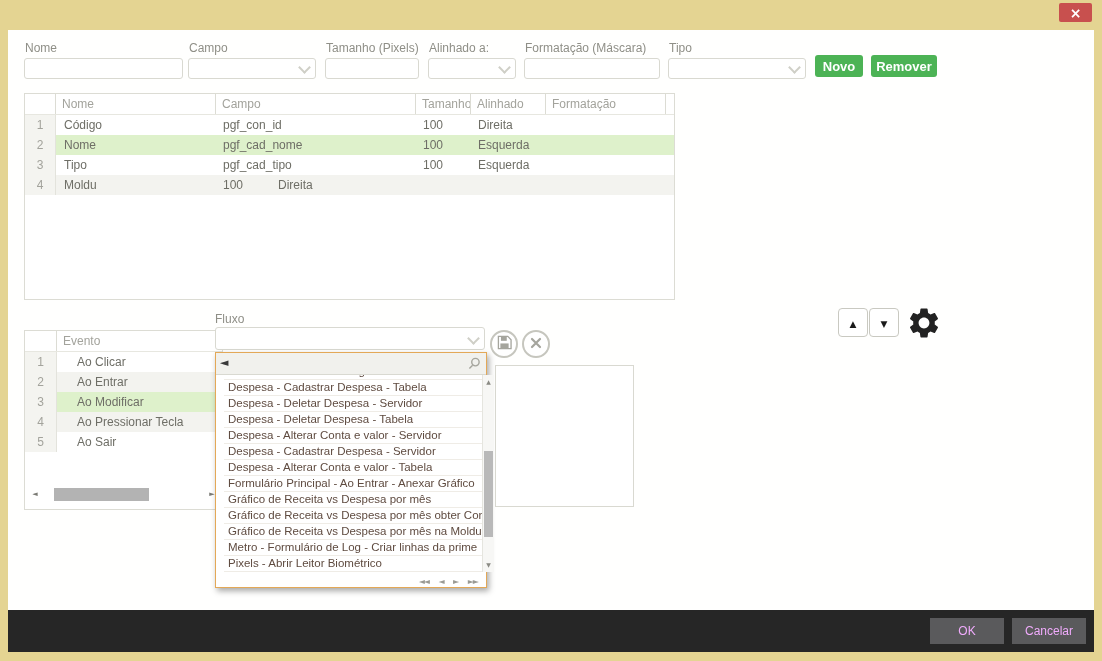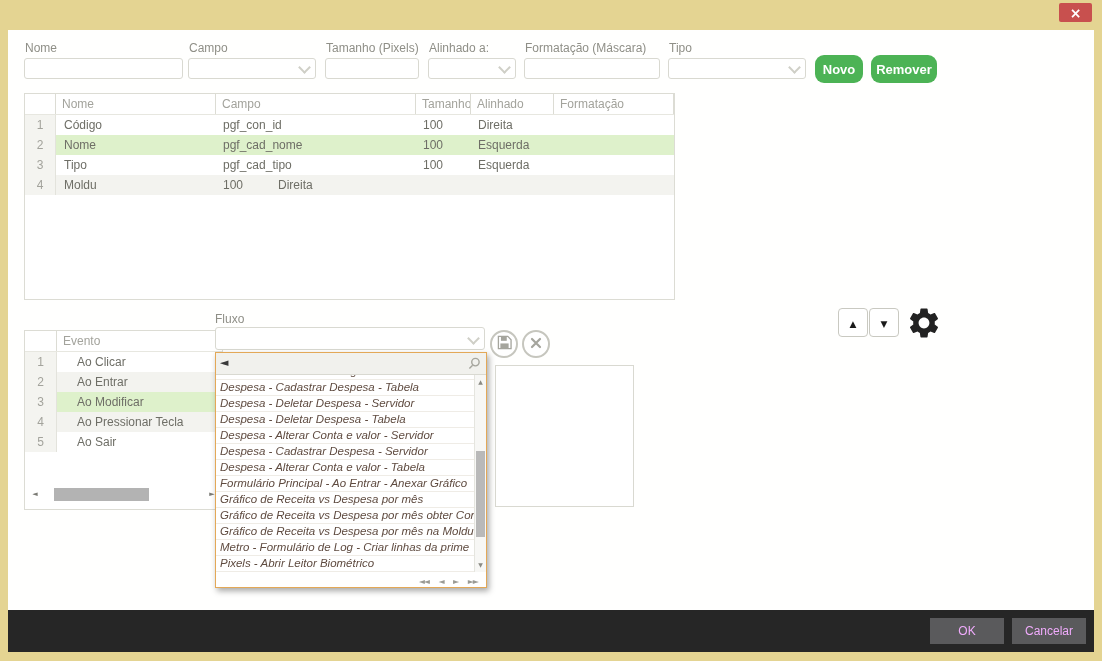--- a/index.html
+++ b/index.html
@@ -19,33 +19,33 @@
   .fld label { display:block; font-size:12px; color:#8f8f87; margin:0 0 3px 1px; white-space:nowrap; }
   .tb { box-sizing:border-box; width:100%; height:21px; border:1px solid #d9d9d1; border-radius:3px;
         background:#fff; padding:0 5px; font-size:12px; color:#555; outline:none; display:block;
         font-family:inherit; }
   .combo { box-sizing:border-box; height:21px; border:1px solid #d9d9d1; border-radius:3px;
            background:#fff; position:relative; cursor:pointer; }
   .chev { position:absolute; right:7px; top:4px; width:9px; height:9px; }
   .chev::before { content:""; position:absolute; left:1px; top:0; width:7px; height:7px;
                   border-right:2px solid #cfcfc7; border-bottom:2px solid #cfcfc7;
                   transform:rotate(45deg); }
-  .green-btn { position:absolute; top:25px; height:28px; background:#4cb355; color:#fff;
-               font-weight:bold; font-size:13px; border:0; border-radius:9px; padding:0;
+  .green-btn { position:absolute; top:25px; height:22px; background:#4cb355; color:#fff;
+               font-weight:bold; font-size:13px; border:0; border-radius:3px; padding:0;
                font-family:inherit; cursor:pointer; }
 
   
   .cols-table { position:absolute; left:16px; top:63px; width:651px; height:207px;
                 border:1px solid #dcdcd4; box-sizing:border-box; font-size:12px; background:#fff; }
   .t-head, .t-row { display:flex; height:20px; line-height:20px; }
   .t-head { color:#a3a39c; border-bottom:1px solid #e7e7e0; }
   .c { overflow:hidden; white-space:nowrap; box-sizing:border-box; flex:none; }
   .c.num  { width:31px; text-align:center; }
   .c.nome { width:159px; } .c.campo { width:200px; } .c.tam { width:55px; }
-  .c.ali  { width:75px; }  .c.fmt { width:120px;margin-left:8px; } .c.extra { flex:1; width:auto; }
+  .c.ali  { width:75px; }  .c.fmt { width:120px; } .c.extra { flex:1; width:auto; }
   .t-head .c { padding-left:6px; }
   .t-head .c.num { padding:0; border-right:1px solid #dcdcd4; }
   .t-head .c.tam, .t-head .c.ali, .t-head .c.fmt, .t-head .c.extra,
   .t-head .c.campo { border-left:1px solid #dcdcd4; }
   .t-row { color:#6e6e66; }
   .t-row .c { padding-left:8px; }
   .t-row .c.num { padding:0; background:#f4f4f0; border-right:1px solid #e3e3dc; color:#a3a39c; }
   .t-row.alt { background:#f3f3ef; }
   .t-row.selected { background:#def1cb; }
 
@@ -78,21 +78,21 @@
               border:1px solid #d9d9d1; background:#fff; }
 
   
   .dropdown { position:absolute; left:207px; top:322px; width:272px; height:236px; background:#fff;
               border:1px solid #e3a857; box-shadow:2px 3px 6px rgba(0,0,0,0.35);
               box-sizing:border-box; z-index:5; }
   .dd-search { position:relative; height:21px; background:#f1f1ed; border-bottom:1px solid #d9d9d1; }
   .dd-back { position:absolute; left:4px; top:3px; font-size:11px; color:#3a3a3a;
              font-family:"DejaVu Sans", sans-serif; cursor:pointer; }
   .dd-search svg { position:absolute; right:5px; top:4px; }
-  .dd-list { position:absolute; left:0; top:22px; width:100%; height:225px; overflow:hidden;font-style:italic; }
+  .dd-list { position:absolute; left:8px; top:22px; width:100%; height:225px; overflow:hidden; }
   .dd-items { width:258px; }
   .dd-item { height:16px; line-height:15px; box-sizing:border-box; border-bottom:1px solid #efece6;
              padding-left:4px; font-size:11.5px; color:#5f4b40; white-space:nowrap; overflow:hidden;
              cursor:pointer; }
   .dd-item.first { margin-top:-11px; }
   .dd-vscroll { position:absolute; right:0; top:0; width:12px; height:197px; background:#f7f7f5;
                 border-left:1px solid #e5e5df; box-sizing:border-box; }
   .dd-vscroll .vs-up, .dd-vscroll .vs-down { position:absolute; left:0; width:100%; height:12px;
                 line-height:12px; text-align:center; font-size:6px; color:#8a8a84;
                 font-family:"DejaVu Sans", sans-serif; cursor:pointer; }

